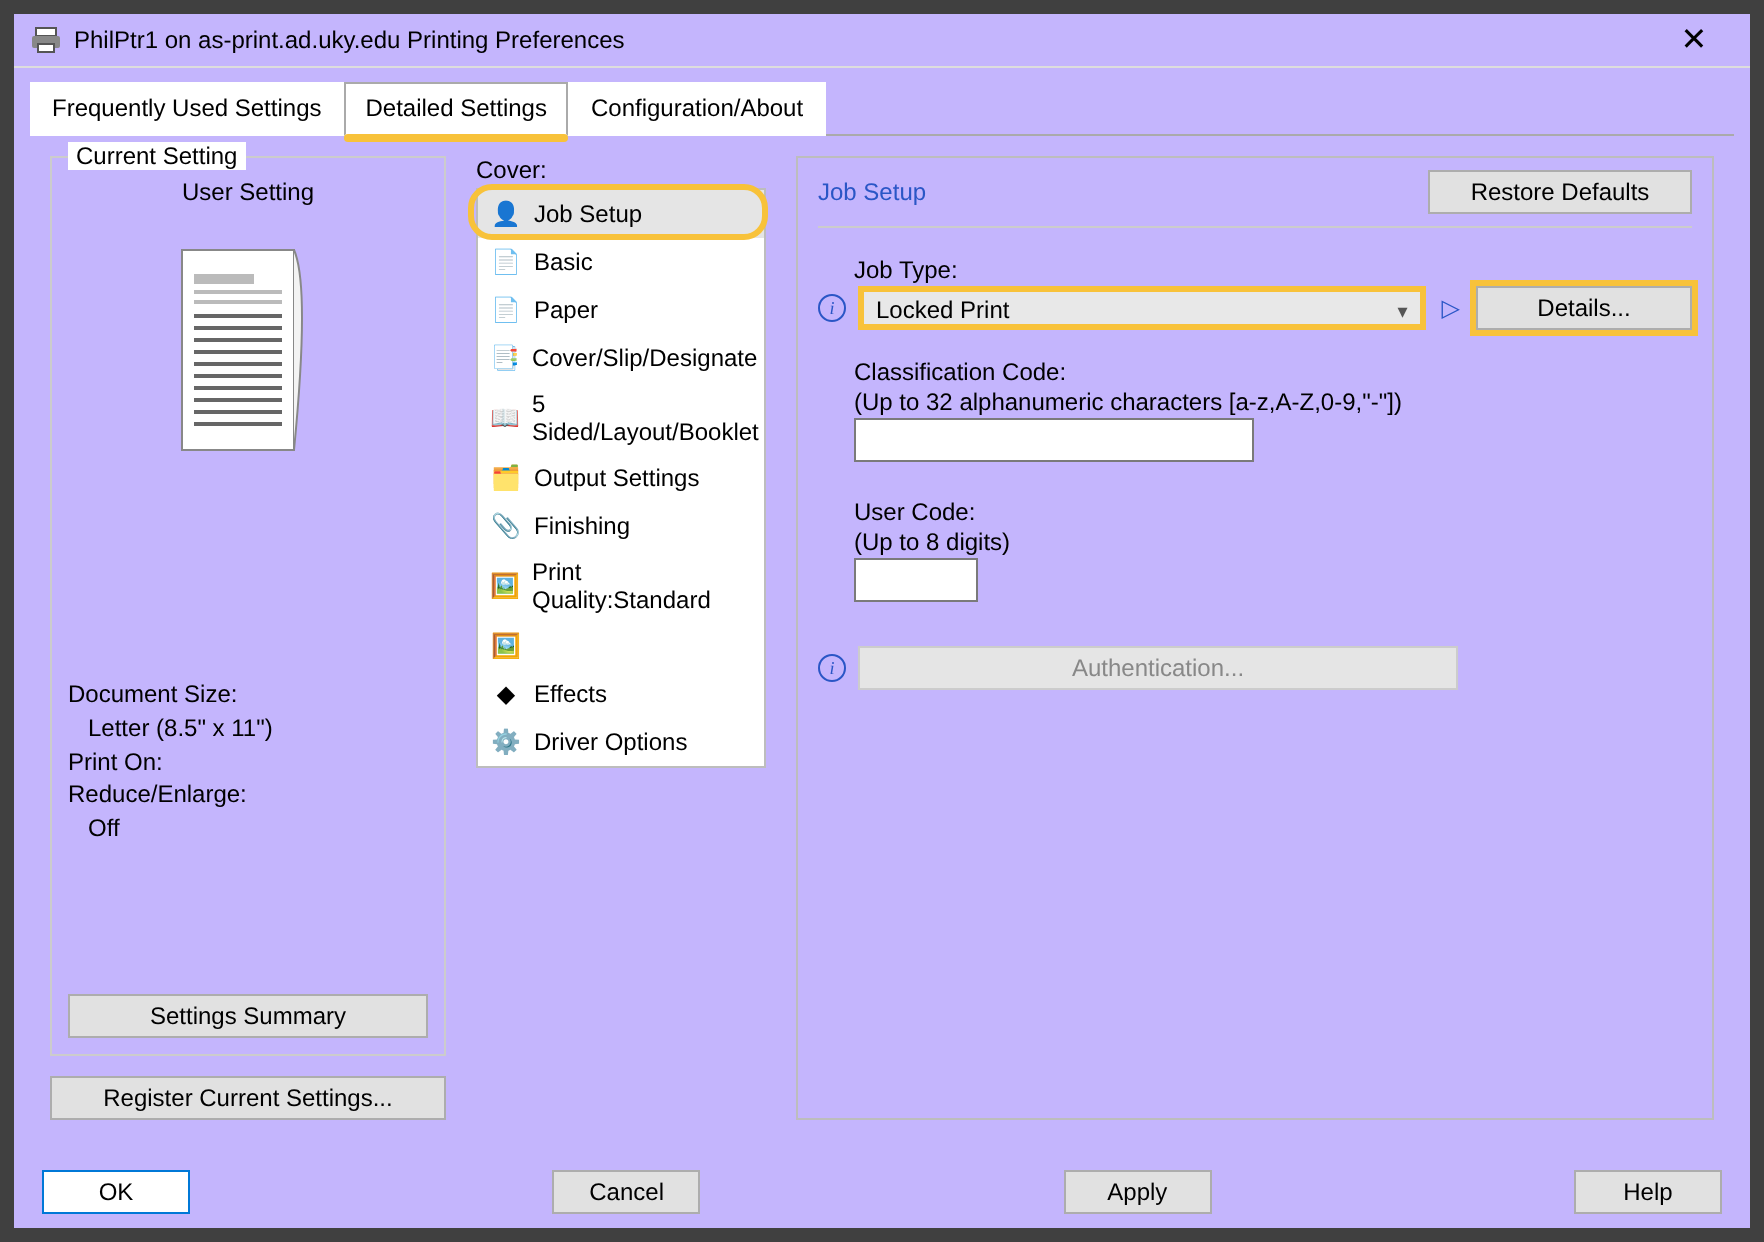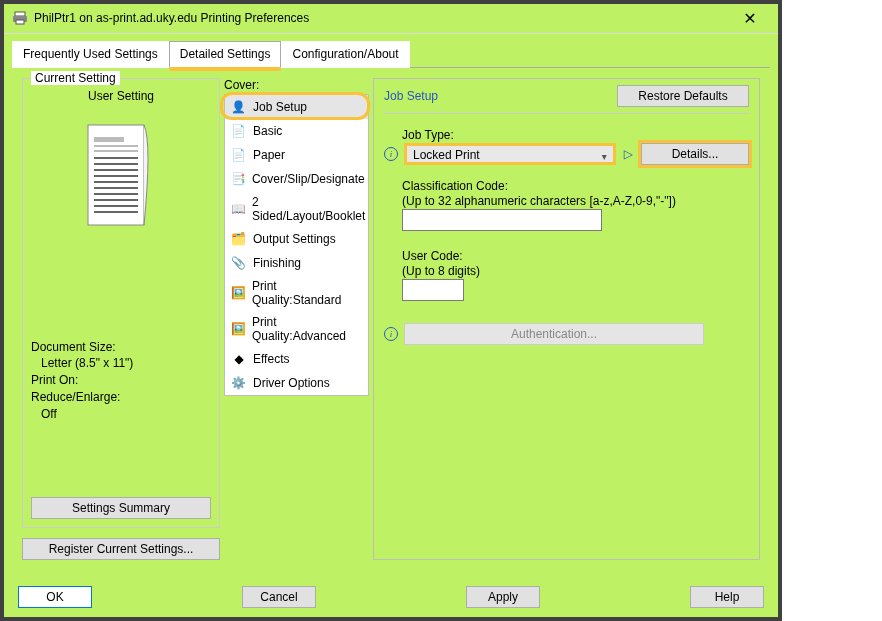--- a/index.html
+++ b/index.html
@@ -1,27 +1,27 @@
 <!DOCTYPE html>
 <html><head>
 <meta charset="utf-8">
 <style>
   * { box-sizing: border-box; font-family: "Segoe UI", Tahoma, sans-serif; font-size: 12px; }
   body { margin: 0; background: #fff; }
-  .window { width: 782px; height: 621px; border: 4px solid #404040; background: #bef264; position: relative; display: flex; flex-direction: column; }
+  .window { width: 882px; height: 621px; border: 7px solid #404040; background: #c4b5fd; position: relative; display: flex; flex-direction: column; }
   .titlebar { height: 30px; display: flex; align-items: center; padding: 0 8px; border-bottom: 1px solid #ddd; }
   .titlebar .icon { width: 16px; height: 16px; margin-right: 6px; display:inline-block;}
   .titlebar .title { flex: 1; }
   .titlebar .close { width: 40px; text-align: center; font-size: 16px; cursor: default; }
   .tabs { display: flex; padding: 6px 8px 0 8px; }
   .tab { padding: 5px 10px 6px 10px; border: 1px solid transparent; border-bottom: none; position: relative; top: 1px; background: #fff; }
   .tab.active { border-color: #aaa; border-bottom: 1px solid #fff; }
   .tab-underline { position:absolute; left:0; right:0; bottom:-4px; height:4px; background:#f8c23a; border-radius:2px;}
   .tab-wrap { position:relative;}
-  .content { flex:1; border-top:1px solid #aaa; margin: 0 8px 8px 8px; padding: 10px; display:flex; gap:4px; }
+  .content { flex:1; border-top:1px solid #aaa; margin: 0 8px 8px 8px; padding: 10px; display:flex; gap:15px; }
   
   .left-col { width: 198px; display:flex; flex-direction:column; gap:10px;}
   .groupbox { border:1px solid #ccc; padding: 10px 8px 8px 8px; position:relative;}
   .groupbox .legend { position:absolute; top:-8px; left:8px; background:#fff; padding:0 4px;}
   .preview-label { text-align:center; margin-bottom:4px;}
   .preview-img { width: 100%; height: 142px; display:flex; align-items:center; justify-content:center;}
   .doc-info { margin-top:90px; line-height:1.4;}
   .doc-info .ind { padding-left:10px;}
   .btn { border:1px solid #adadad; background:#e1e1e1; padding:3px 8px; text-align:center; cursor:default;}
   .btn.wide { width:100%; display:block;}
@@ -135,37 +135,36 @@
         <div class="menu-item">
           <span class="micon">📄</span>
           <span>Paper</span>
         </div>
         <div class="menu-item">
           <span class="micon">📑</span>
           <span>Cover/Slip/Designate</span>
         </div>
         <div class="menu-item">
           <span class="micon">📖</span>
-          <span>2 Sided/Layout/Booklet</span>
+          <span>5 Sided/Layout/Booklet</span>
         </div>
         <div class="menu-item">
           <span class="micon">🗂️</span>
           <span>Output Settings</span>
         </div>
         <div class="menu-item">
           <span class="micon">📎</span>
           <span>Finishing</span>
         </div>
         <div class="menu-item">
           <span class="micon">🖼️</span>
           <span>Print Quality:Standard</span>
         </div>
         <div class="menu-item">
           <span class="micon">🖼️</span>
-          <span>Print Quality:Advanced</span>
         </div>
         <div class="menu-item">
           <span class="micon">◆</span>
           <span>Effects</span>
         </div>
         <div class="menu-item">
           <span class="micon">⚙️</span>
           <span>Driver Options</span>
         </div>
       </div>

